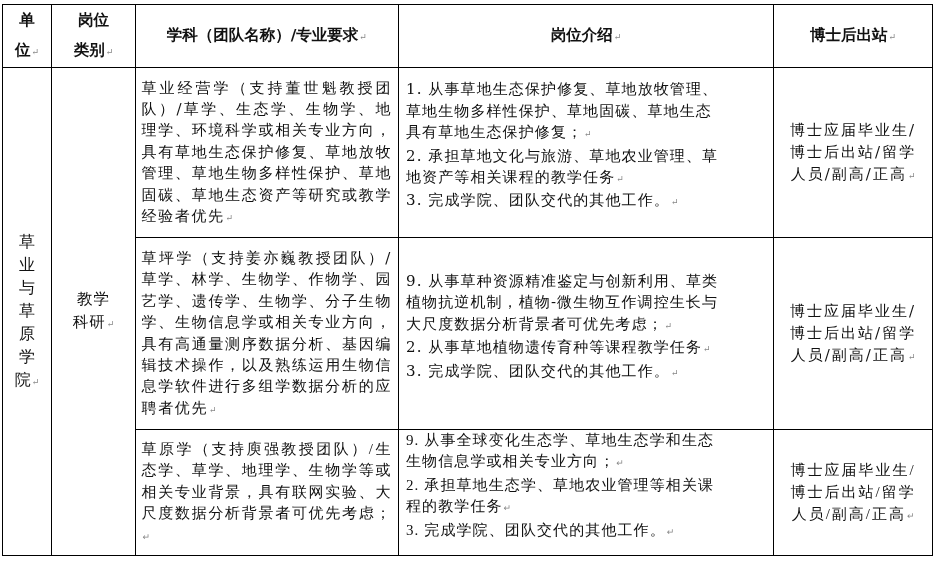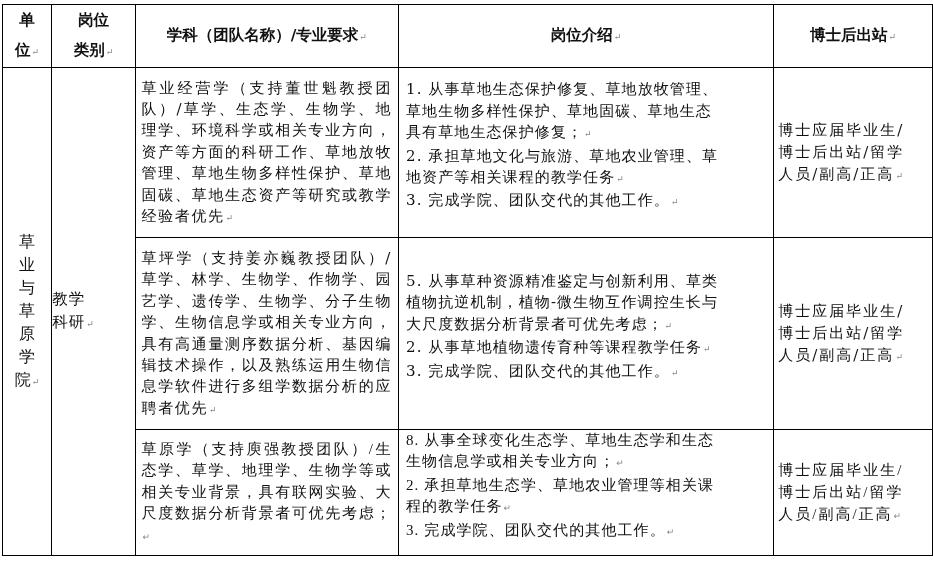--- a/index.html
+++ b/index.html
@@ -8,25 +8,25 @@
     table { position: absolute; left: 2px; top: 4px; border-collapse: collapse; table-layout: fixed; }
     td, th { border: 1.5px solid #000; padding: 0; vertical-align: middle; }
     th { font-weight: bold; font-size: 15.5px; text-align: center; line-height: 30px; }
     .c1 { width: 50px; } .c2 { width: 86px; } .c3 { width: 274px; } .c4 { width: 377px; margin-left: 15px; } .c5 { width: 159px; }
     .hdr { height: 62px; }
     .r1 { height: 170px; } .r2 { height: 192px; } .r3 { height: 123px; font-family: Liberation Serif, serif; }
     .para { font-size: 15px; line-height: 21.4px; letter-spacing: 1.6px; padding: 2px 6px 0 6px;
       text-align: justify; word-break: break-all; }
     .desc { font-size: 15px; line-height: 21.4px; letter-spacing: 1.1px; padding: 0 6px 12px 7px; }
     .desc div { white-space: nowrap; }
-    .target { font-size: 15px; line-height: 22px; letter-spacing: 2px; text-align: left; padding: 0 4px; }
+    .target { font-size: 15px; line-height: 22px; letter-spacing: 2px; text-align: center; padding: 0 4px; }
     .target div { white-space: nowrap; }
     .vert { font-size: 16px; line-height: 23px; text-align: center; }
     .vert div { display: block; }
-    .cat { font-size: 15.5px; line-height: 23px; text-align: left; letter-spacing: 1px; }
+    .cat { font-size: 15.5px; line-height: 23px; text-align: center; letter-spacing: 1px; }
     .pm { color: #888; font-size: 9px; font-weight: normal; letter-spacing: 0; margin-left: 1px; }
   </style>
 </head>
 <body>
 
 <table>
   <tbody>
       <tr class="hdr">
     <th class="c1">
       <div>单</div>
@@ -48,56 +48,56 @@
       <div>与</div>
       <div>草</div>
       <div>原</div>
       <div>学</div>
       <div><span>院</span><span class="pm">↵</span></div>
     </td>
     <td class="cat" rowspan="3">
       <div>教学</div>
       <div><span>科研</span><span class="pm">↵</span></div>
     </td>
-    <td class="para"><span>草业经营学（支持董世魁教授团队）/草学、生态学、生物学、地理学、环境科学或相关专业方向，资产等方面的科研工作、草地放牧管理、草地生物多样性保护、草地固碳、草地生态资产等研究或教学经验者优先</span><span class="pm">↵</span></td>
+    <td class="para"><span>草业经营学（支持董世魁教授团队）/草学、生态学、生物学、地理学、环境科学或相关专业方向，具有草地生态保护修复、草地放牧管理、草地生物多样性保护、草地固碳、草地生态资产等研究或教学经验者优先</span><span class="pm">↵</span></td>
     <td class="desc">
       <div>1. 从事草地生态保护修复、草地放牧管理、</div>
       <div>草地生物多样性保护、草地固碳、草地生态</div>
       <div><span>具有草地生态保护修复；</span><span class="pm">↵</span></div>
       <div>2. 承担草地文化与旅游、草地农业管理、草</div>
       <div><span>地资产等相关课程的教学任务</span><span class="pm">↵</span></div>
       <div><span>3. 完成学院、团队交代的其他工作。</span><span class="pm">↵</span></div>
     </td>
     <td class="target">
       <div>博士应届毕业生/</div>
       <div>博士后出站/留学</div>
       <div><span>人员/副高/正高</span><span class="pm">↵</span></div>
     </td>
   </tr>
 
   <tr class="r2">
     <td class="para"><span>草坪学（支持姜亦巍教授团队）/草学、林学、生物学、作物学、园艺学、遗传学、生物学、分子生物学、生物信息学或相关专业方向，具有高通量测序数据分析、基因编辑技术操作，以及熟练运用生物信息学软件进行多组学数据分析的应聘者优先</span><span class="pm">↵</span></td>
     <td class="desc">
-      <div>5. 从事草种资源精准鉴定与创新利用、草类</div>
+      <div>9. 从事草种资源精准鉴定与创新利用、草类</div>
       <div>植物抗逆机制，植物-微生物互作调控生长与</div>
       <div><span>大尺度数据分析背景者可优先考虑；</span><span class="pm">↵</span></div>
       <div><span>2. 从事草地植物遗传育种等课程教学任务</span><span class="pm">↵</span></div>
       <div><span>3. 完成学院、团队交代的其他工作。</span><span class="pm">↵</span></div>
     </td>
     <td class="target">
       <div>博士应届毕业生/</div>
       <div>博士后出站/留学</div>
       <div><span>人员/副高/正高</span><span class="pm">↵</span></div>
     </td>
   </tr>
 
   <tr class="r3">
     <td class="para"><span>草原学（支持庾强教授团队）/生态学、草学、地理学、生物学等或相关专业背景，具有联网实验、大尺度数据分析背景者可优先考虑；</span><span class="pm">↵</span></td>
     <td class="desc">
-      <div>8. 从事全球变化生态学、草地生态学和生态</div>
+      <div>9. 从事全球变化生态学、草地生态学和生态</div>
       <div><span>生物信息学或相关专业方向；</span><span class="pm">↵</span></div>
       <div>2. 承担草地生态学、草地农业管理等相关课</div>
       <div><span>程的教学任务</span><span class="pm">↵</span></div>
       <div><span>3. 完成学院、团队交代的其他工作。</span><span class="pm">↵</span></div>
     </td>
     <td class="target">
       <div>博士应届毕业生/</div>
       <div>博士后出站/留学</div>
       <div><span>人员/副高/正高</span><span class="pm">↵</span></div>
     </td>

